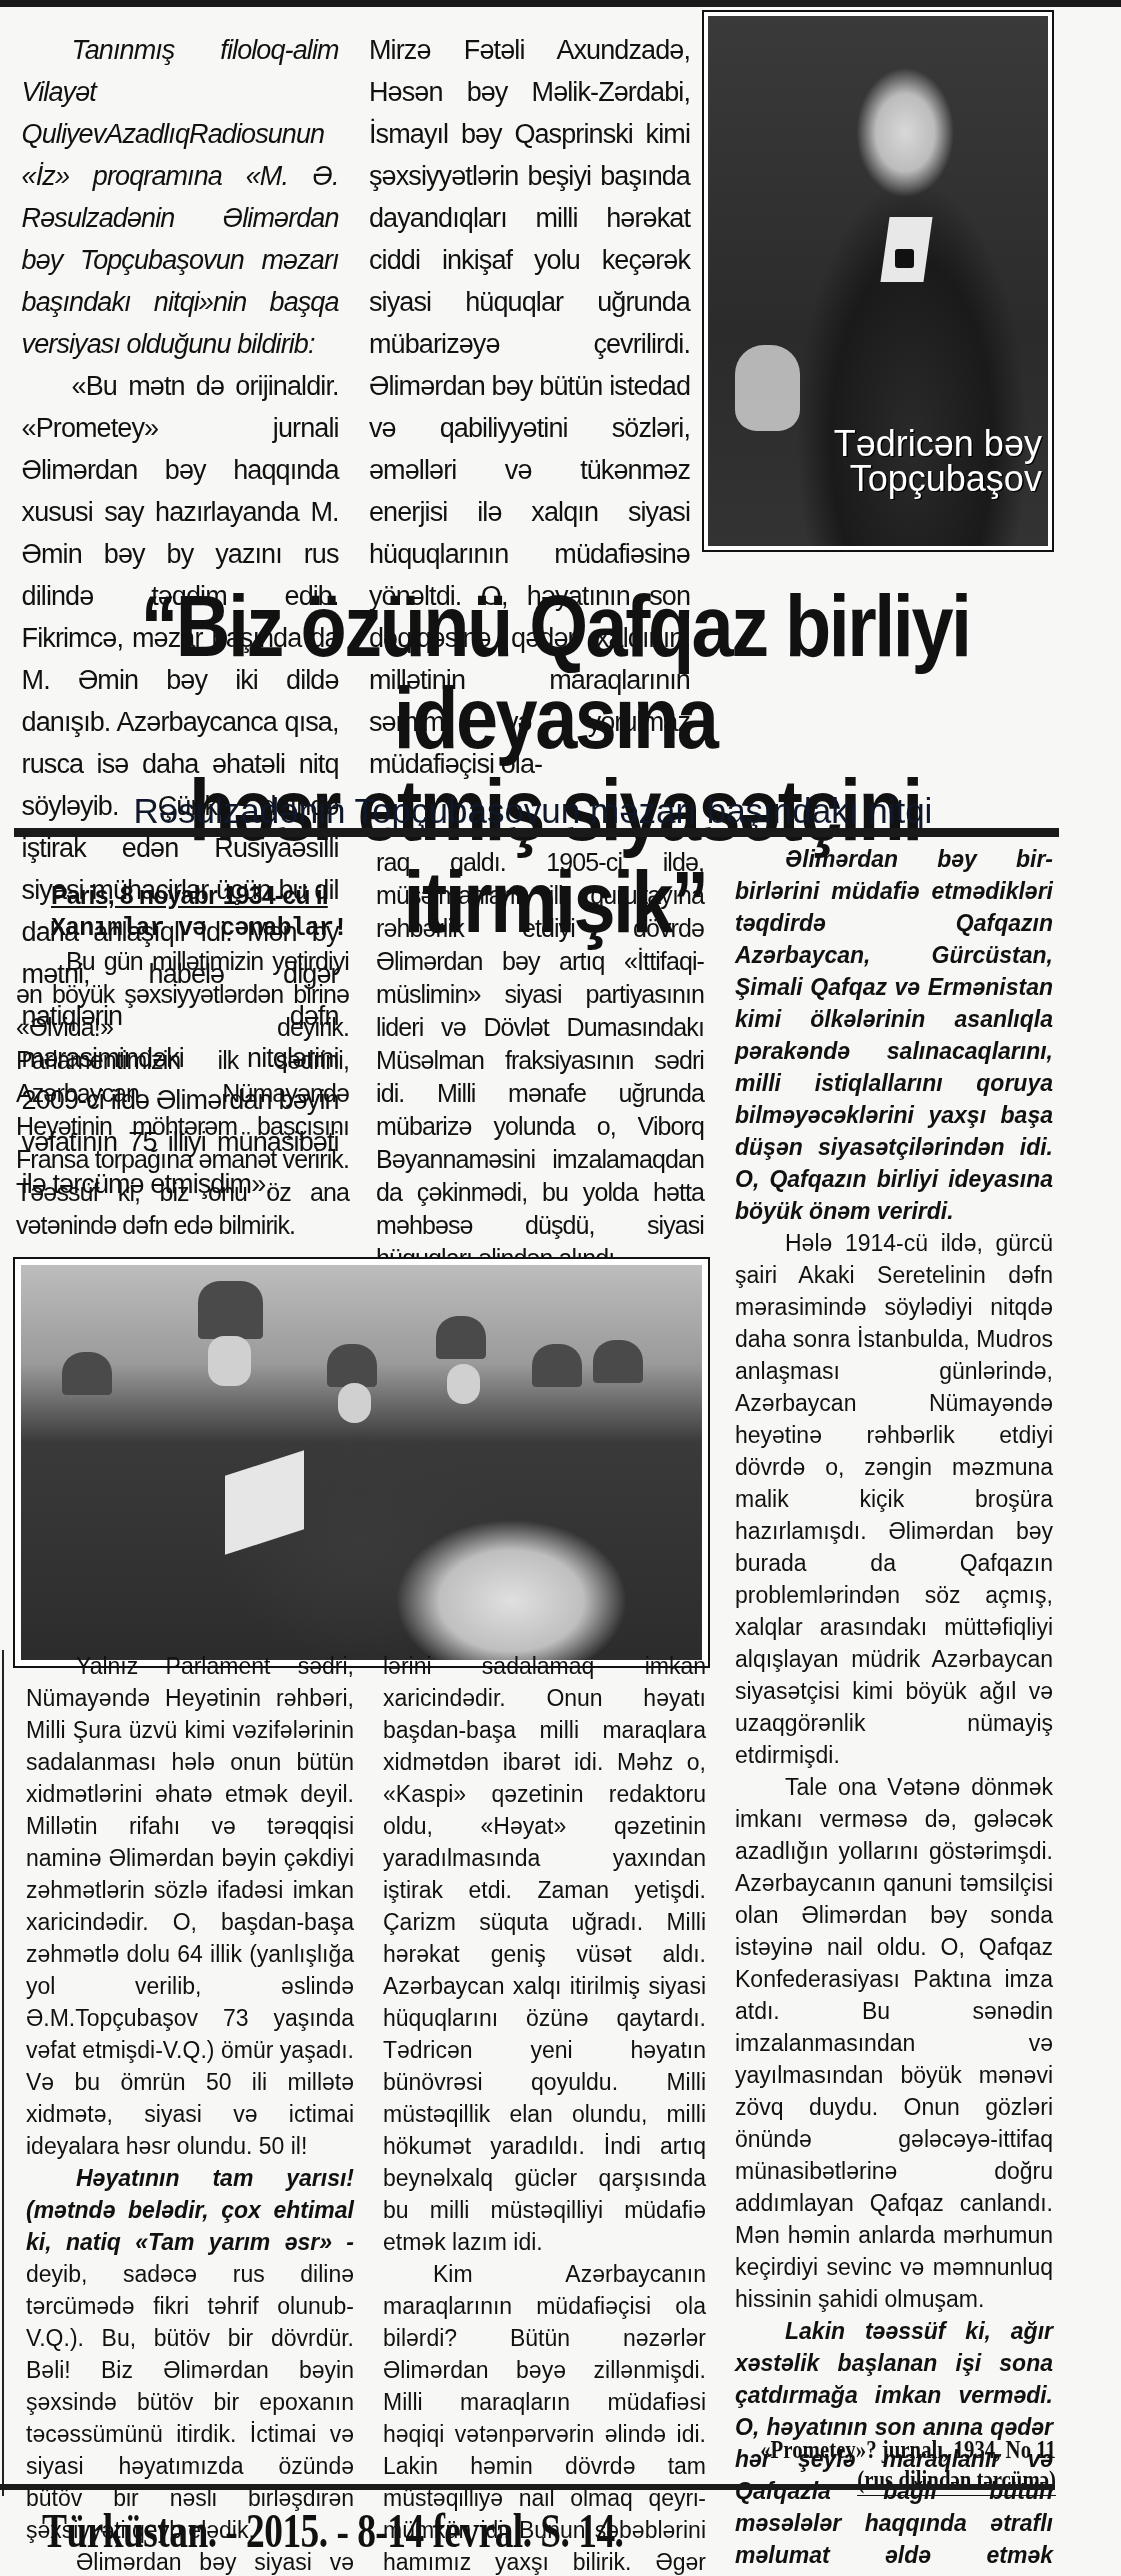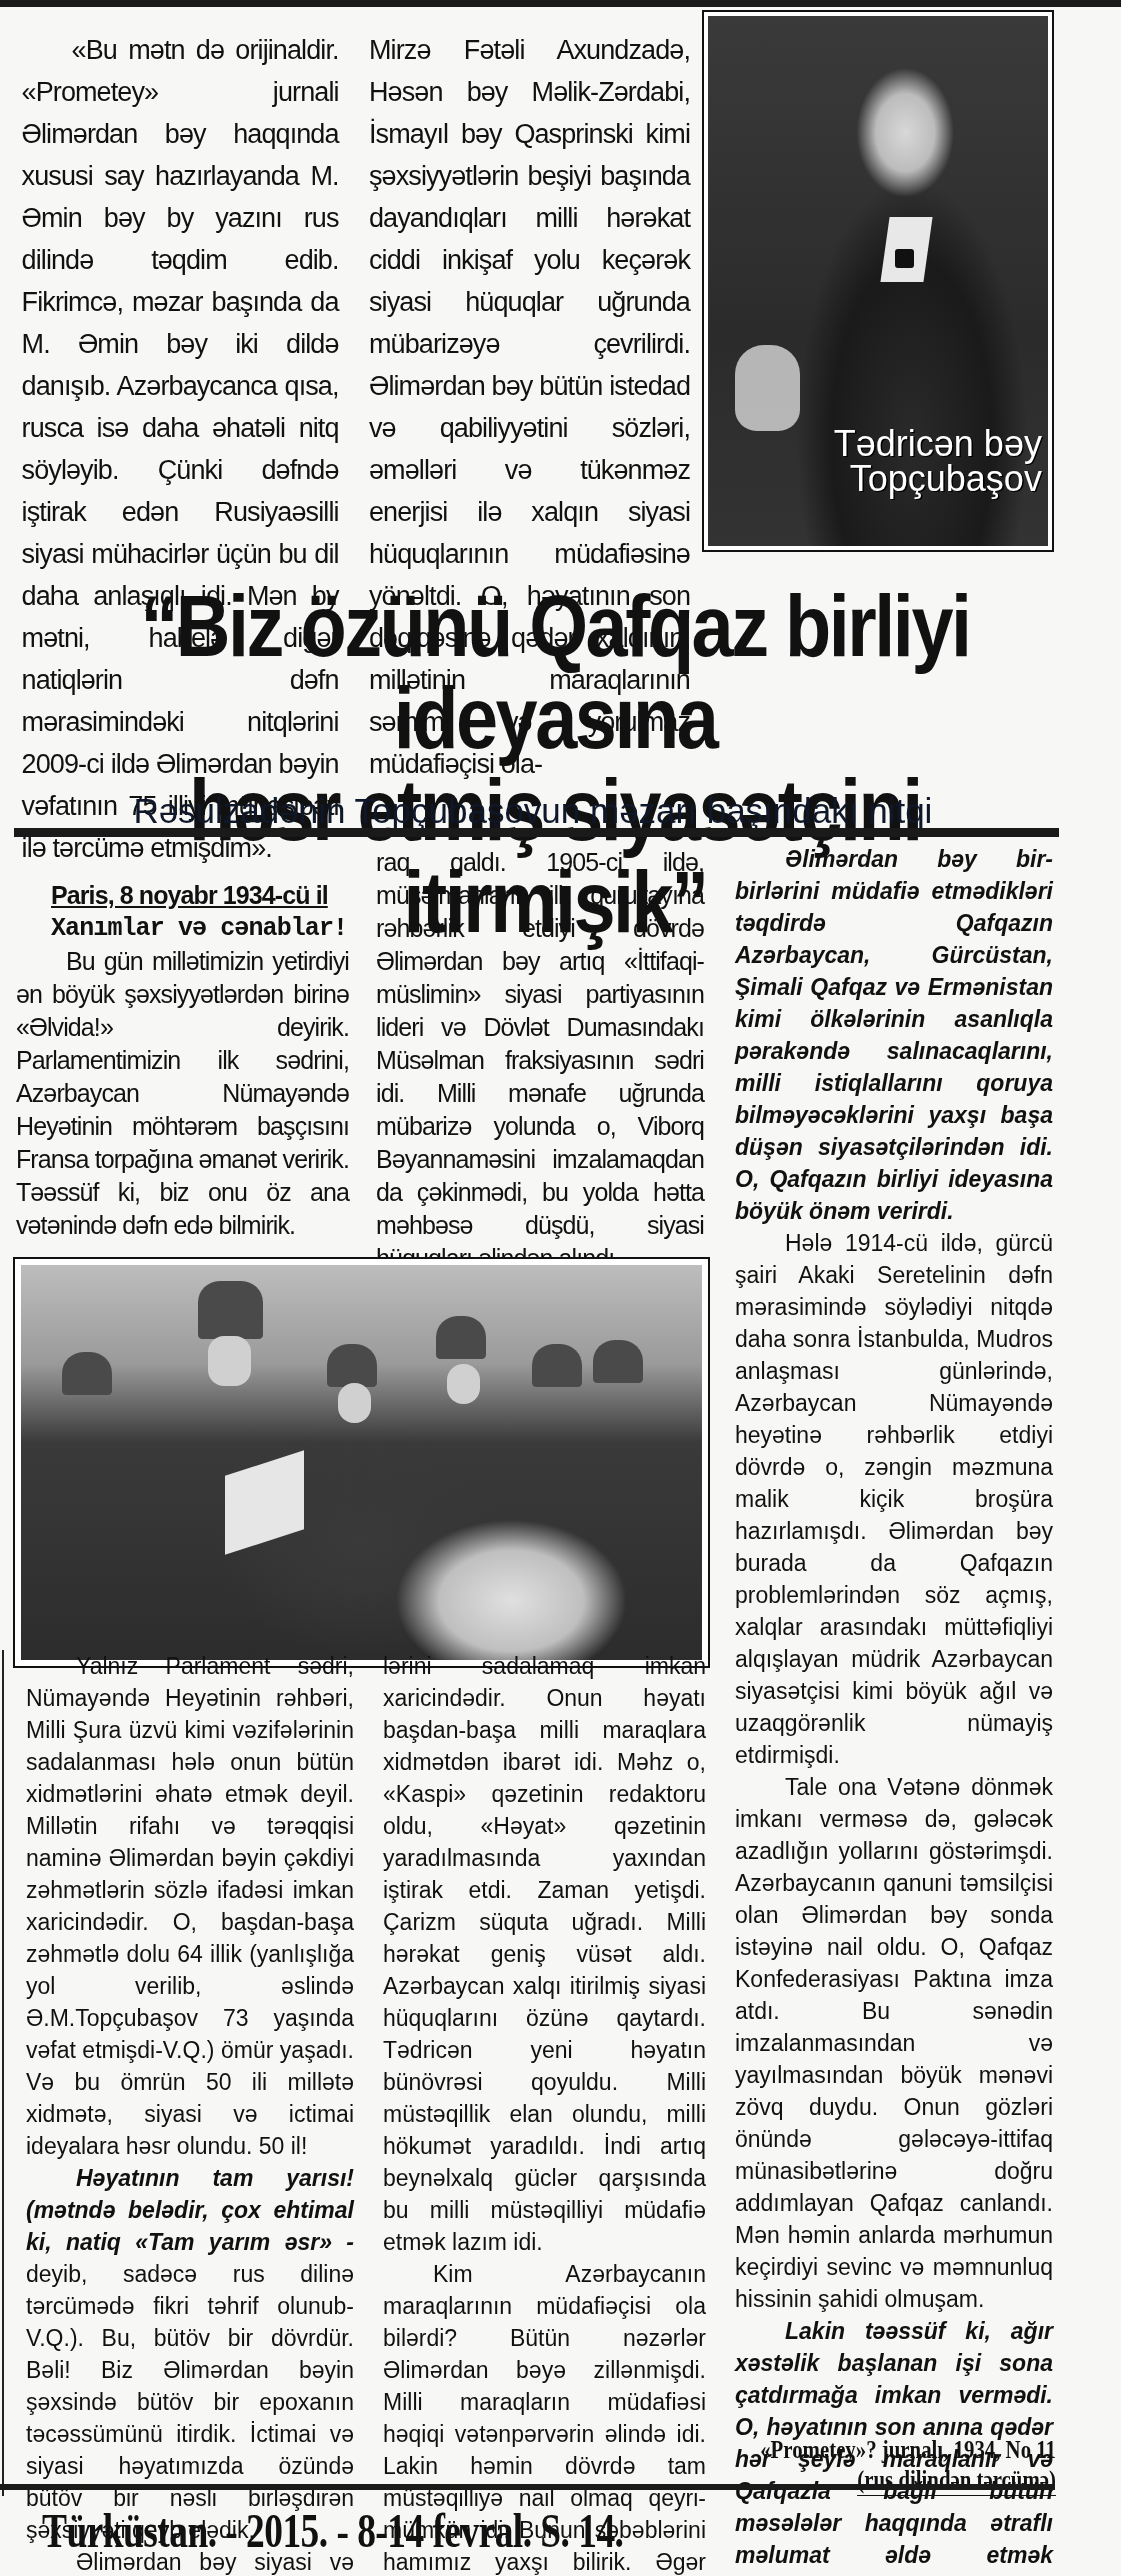--- a/index.html
+++ b/index.html
@@ -60,20 +60,21 @@
   .citation .line2 { border-bottom:1.4px solid #111; display:inline-block; }
   .footer { left:42px; top:2505px; font-family:"Liberation Serif", serif; font-weight:bold; font-size:48px; line-height:52px;
     transform:scaleX(.78); transform-origin:left top; letter-spacing:-0.7px; }
 </style>
 </head>
 <body>
 
 <div class="abs top-rule"></div>
 
 <div class="col cond" style="left:21.6px; top:29px; width:317px; font-size:27px; line-height:42px;">
+  <p class="it">Tanınmış filoloq-alim Vilayət QuliyevAzadlıqRadiosunun «İz» proqramına «M. Ə. Rəsulzadənin Əlimərdan bəy Topçubaşovun məzarı başındakı nitqi»nin başqa versiyası olduğunu bildirib:</p>
   <p>«Bu mətn də orijinaldir. «Prometey» jurnali Əlimərdan bəy haqqında xususi say hazırlayanda M. Əmin bəy by yazını rus dilində təqdim edib. Fikrimcə, məzar başında da M. Əmin bəy iki dildə danışıb. Azərbaycanca qısa, rusca isə daha əhatəli nitq söyləyib. Çünki dəfndə iştirak edən Rusiyaəsilli siyasi mühacirlər üçün bu dil daha anlaşıqlı idi. Mən by mətni, habelə digər natiqlərin dəfn mərasimindəki nitqlərini 2009-ci ildə Əlimərdan bəyin vəfatının 75 illiyi münasibəti ilə tərcümə etmişdim».</p>
 </div>
 
 <div class="col cond" style="left:369px; top:29px; width:321px; font-size:27px; line-height:42px;">
   <p class="noindent">Mirzə Fətəli Axundzadə, Həsən bəy Məlik-Zərdabi, İsmayıl bəy Qasprinski kimi şəxsiyyətlərin beşiyi başında dayandıqları milli hərəkat ciddi inkişaf yolu keçərək siyasi hüquqlar uğrunda mübarizəyə çevrilirdi. Əlimərdan bəy bütün istedad və qabiliyyətini sözləri, əməlləri və tükənməz enerjisi ilə xalqın siyasi hüquqlarının müdafiəsinə yönəltdi. O, həyatının son dəqiqəsinə qədər xalqının, millətinin maraqlarının səmimi və yorulmaz müdafiəçisi ola-</p>
 </div>
 
 <div class="abs portrait">
   <div class="portrait-inner">
     <div class="portrait-collar"></div>

